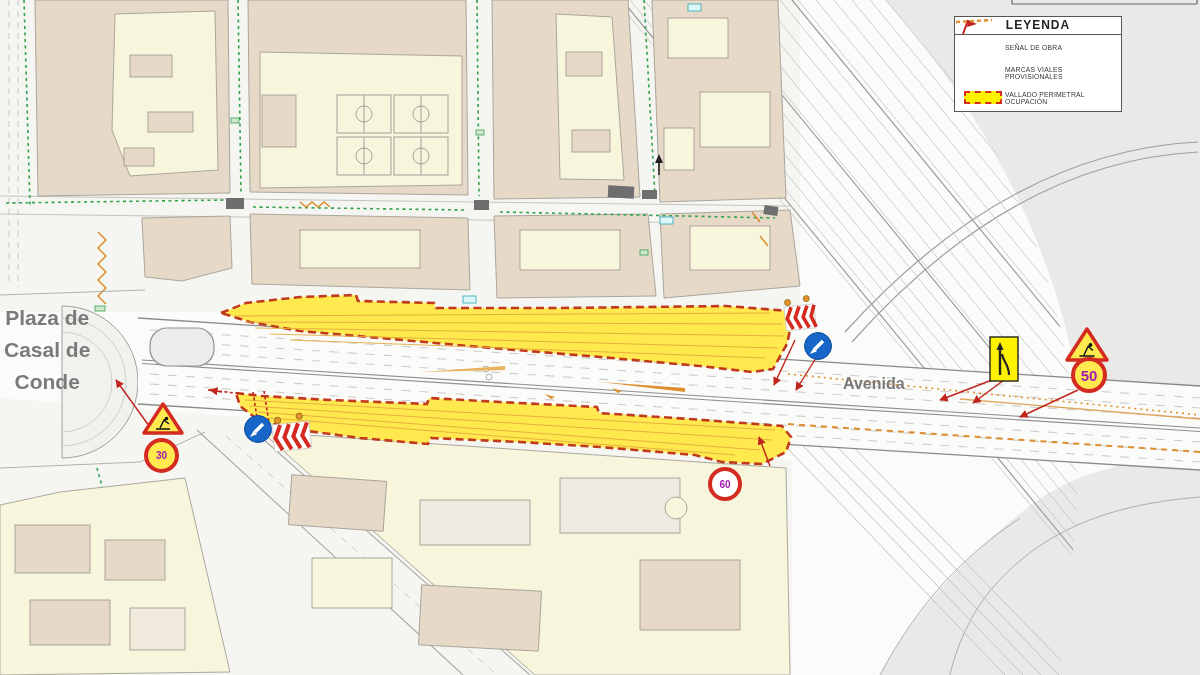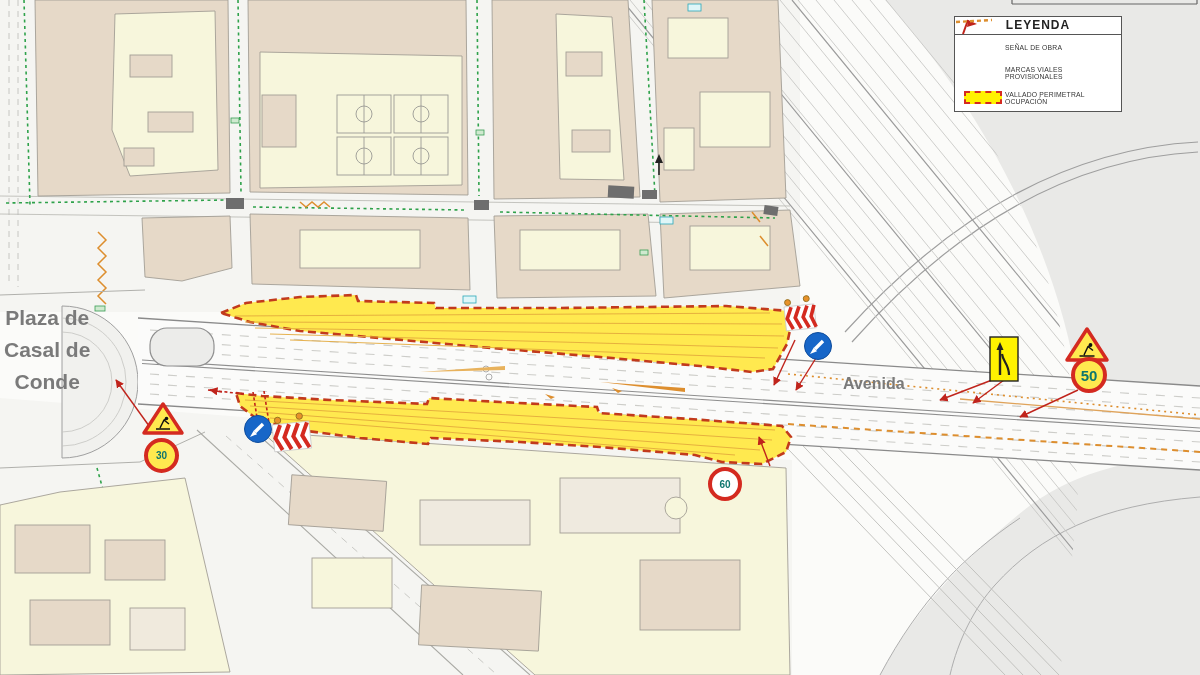--- a/index.html
+++ b/index.html
@@ -5,21 +5,21 @@
   html,body{margin:0;padding:0;background:#fff;}
   .stage{position:relative;width:1200px;height:675px;overflow:hidden;
          background:#FBFBF9;font-family:"Liberation Sans",sans-serif;}
   .stage svg{position:absolute;left:0;top:0;}
   .map-label{position:absolute;color:#7A7A7A;font-weight:600;line-height:1.52;
              white-space:nowrap;pointer-events:none;}
   .map-label.plaza{left:4px;top:302px;font-size:21px;text-align:center;}
   .map-label.avenue{left:843px;top:372px;font-size:16px;}
   .sign-circle{position:absolute;border-radius:50%;border:4px solid #D42A20;
                background:#fff;display:flex;align-items:center;justify-content:center;
-               font-weight:bold;color:#0f766e;box-sizing:border-box;z-index:6;}
+               font-weight:bold;color:#a21caf;box-sizing:border-box;z-index:6;}
   .sign-circle.s30{left:144px;top:438px;width:35px;height:35px;font-size:10px;background:#FFE94F;}
   .sign-circle.s50{left:1071px;top:357px;width:36px;height:36px;font-size:15px;background:#FFE94F;}
   .sign-circle.s60{left:708px;top:467px;width:34px;height:34px;font-size:10px;background:#FFFFFF;}
   .legend{position:absolute;left:954px;top:8px;width:168px;height:96px;background:#FFFFFF;
           border:1.5px solid #555;box-sizing:border-box;z-index:7;margin-top:8px;}
   .legend .title{display:block;text-align:center;font-weight:bold;font-size:12px;
                  letter-spacing:1px;color:#222;border-bottom:1.2px solid #555;padding:1px 0 2px;}
   .legend .row{display:flex;align-items:center;height:25px;padding-left:6px;}
   .legend .ic{width:44px;display:flex;align-items:center;justify-content:center;flex:0 0 44px;}
   .legend .lab{font-size:6.8px;color:#333;letter-spacing:.2px;}

